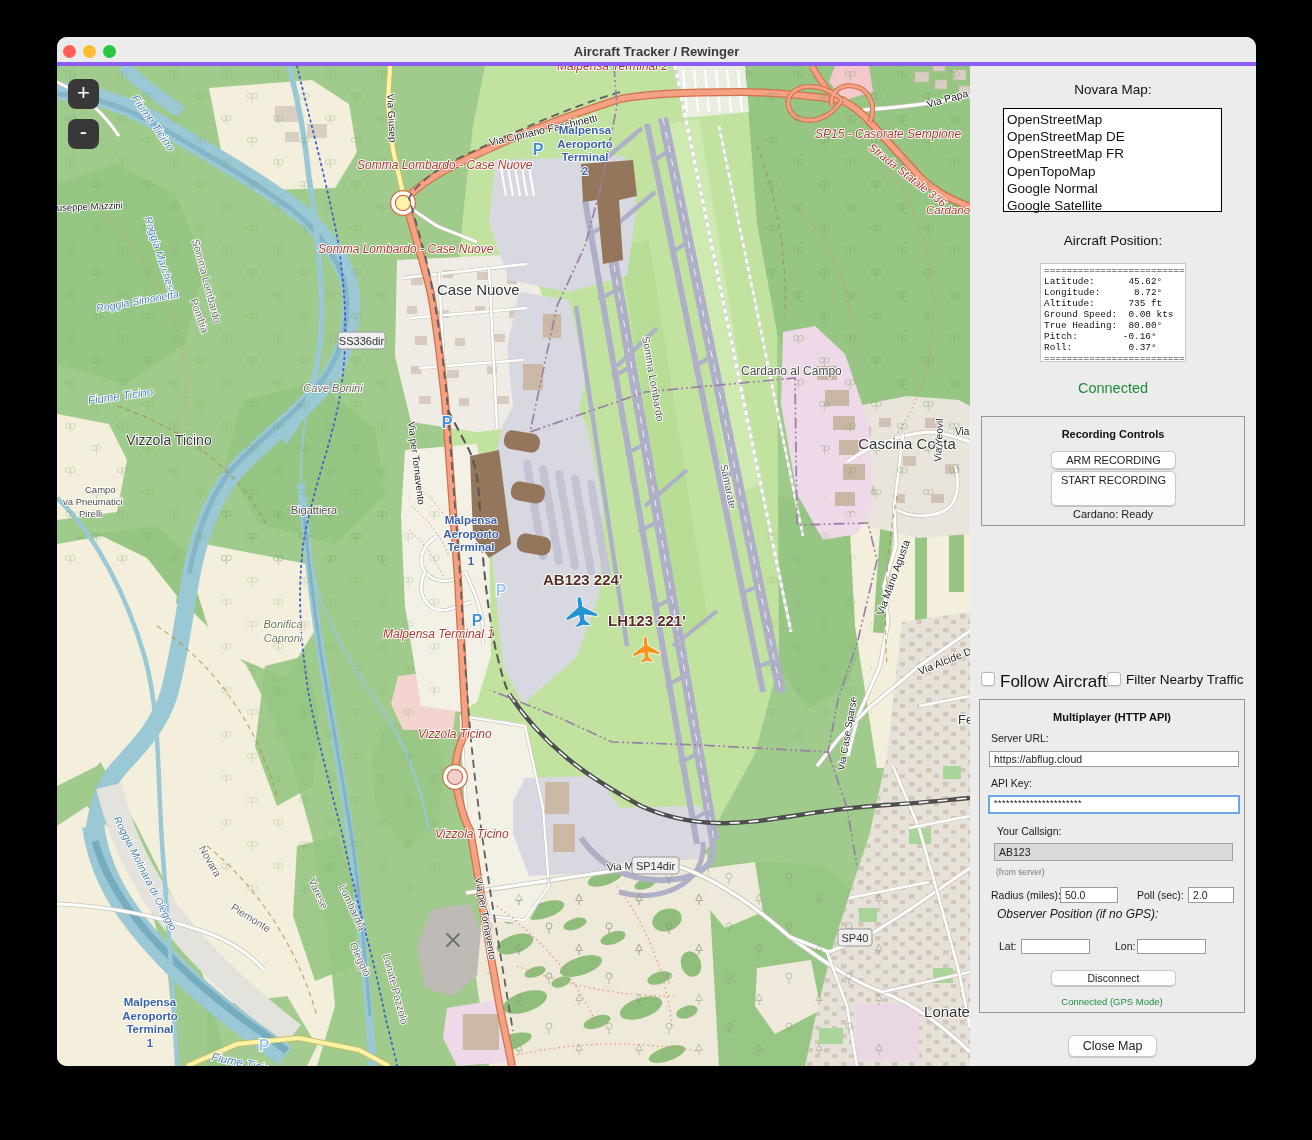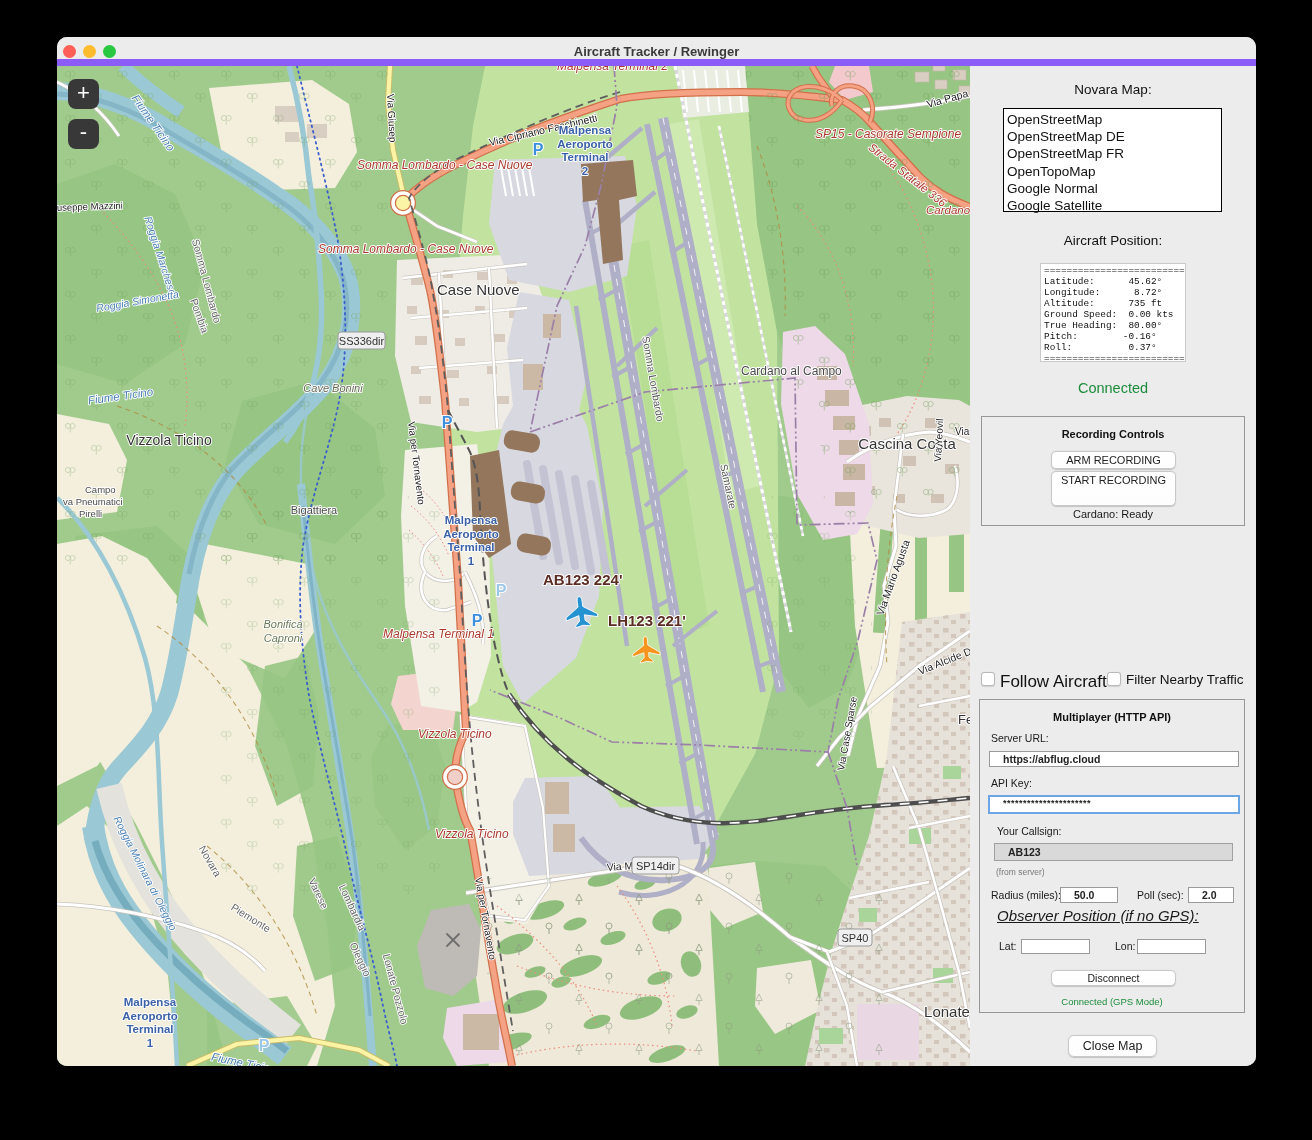--- a/index.html
+++ b/index.html
@@ -1,37 +1,37 @@
 <!DOCTYPE html>
 <html><head>
 <meta charset="utf-8">
 <style>
   * { margin:0; padding:0; box-sizing:border-box; }
   html,body { width:1312px; height:1140px; background:#000; overflow:hidden; }
   body { font-family:"Liberation Sans", sans-serif; position:relative; }
   .window { position:absolute; left:57px; top:37px; width:1199px; height:1029px;
     border-radius:10px; background:#ECECEC; overflow:hidden; }
   .titlebar { position:absolute; left:0; top:0; width:100%; height:29px;
-    background:#ECECEC; border-bottom:7px solid #8b5cf6; }
+    background:#ECECEC; border-bottom:4px solid #8b5cf6; }
   .title { position:absolute; left:0; right:0; top:7px; text-align:center;
     font-size:13px; font-weight:bold; color:#3A3A3A; }
   .light { position:absolute; top:8px; width:13px; height:13px; border-radius:50%; }
   .map { position:absolute; left:0; top:29px; width:913px; height:1000px; background:#A8D096; }
   .zoombtn { position:absolute; width:31px; height:30px; border-radius:8px;
     background:#383838; color:#FFF; text-align:center; z-index:5; }
   .sidebar { position:absolute; left:913px; top:29px; width:286px; height:1000px;
     background:#ECECEC; font-family:"Liberation Sans", sans-serif; }
   .sidebar .ctr { position:absolute; left:0; width:286px; text-align:center; }
   .macbtn { position:absolute; background:linear-gradient(#FFFFFF,#FDFDFD); border:1px solid #C8C8C8;
     border-radius:5px; text-align:center; color:#222; box-shadow:0 0.5px 1px rgba(0,0,0,0.18); }
   .group { position:absolute; border:1px solid #979797; }
   .cb { position:absolute; width:14px; height:14px; background:#FFF; border:1px solid #B9B9B9;
     border-radius:3px; box-shadow:0 0.5px 1px rgba(0,0,0,0.12); }
   .inp { position:absolute; background:#FFF; border:1px solid #9A9A9A; font-size:10.5px; color:#222;
-    padding-left:13px;font-weight:bold; }
+    padding-left:4px; }
   .lbl { position:absolute; font-size:10.5px; color:#1a1a1a; }
 </style>
 </head>
 <body>
 <div class="window">
   <div class="titlebar">
     <div class="light" style="left:6px;  background:#FF5F57;"></div>
     <div class="light" style="left:26px; background:#FEBC2E;"></div>
     <div class="light" style="left:46px; background:#28C840;"></div>
     <div class="title">Aircraft Tracker / Rewinger</div>
@@ -503,21 +503,21 @@
       <div class="inp" style="left:9px; top:51px; width:250px; height:16px; line-height:15px;">https://abflug.cloud</div>
       <div class="lbl" style="left:11px; top:77px;">API Key:</div>
       <div class="inp" style="left:8px; top:95px; width:252px; height:19px; line-height:13px; border:2px solid #6CA6E4; font-size:9px; letter-spacing:0.5px;">**********************</div>
       <div class="lbl" style="left:17px; top:125px;">Your Callsign:</div>
       <div class="inp" style="left:14px; top:143px; width:239px; height:18px; line-height:16px; background:#D9D9D9; border-color:#A0A0A0;">AB123</div>
       <div class="lbl" style="left:16px; top:167px; font-size:8.5px; color:#787878;">(from server)</div>
       <div class="lbl" style="left:11px; top:189px;">Radius (miles):</div>
       <div class="inp" style="left:80px; top:187px; width:58px; height:16px; line-height:14px;">50.0</div>
       <div class="lbl" style="left:157px; top:189px;">Poll (sec):</div>
       <div class="inp" style="left:208px; top:187px; width:46px; height:16px; line-height:14px;">2.0</div>
-      <div class="lbl" style="left:17px; top:207px; font-style:italic; font-size:15px;text-decoration:underline;">Observer Position (if no GPS):</div>
+      <div class="lbl" style="left:17px; top:207px; font-style:italic; font-size:12px;">Observer Position (if no GPS):</div>
       <div class="lbl" style="left:19px; top:240px;">Lat:</div>
       <div class="inp" style="left:41px; top:239px; width:69px; height:15px;"></div>
       <div class="lbl" style="left:135px; top:240px;">Lon:</div>
       <div class="inp" style="left:157px; top:239px; width:69px; height:15px;"></div>
       <div class="macbtn" style="left:71px; top:270px; width:125px; height:16px; font-size:10.5px; line-height:15px;">Disconnect</div>
       <div class="ctr" style="top:296px; width:264px; font-size:9.5px; color:#1C8C3C;">Connected (GPS Mode)</div>
     </div>
 
     <div class="macbtn" style="left:98px; top:969px; width:89px; height:22px; font-size:12.5px; line-height:21px; border-radius:6px;">Close Map</div>
   </div>

